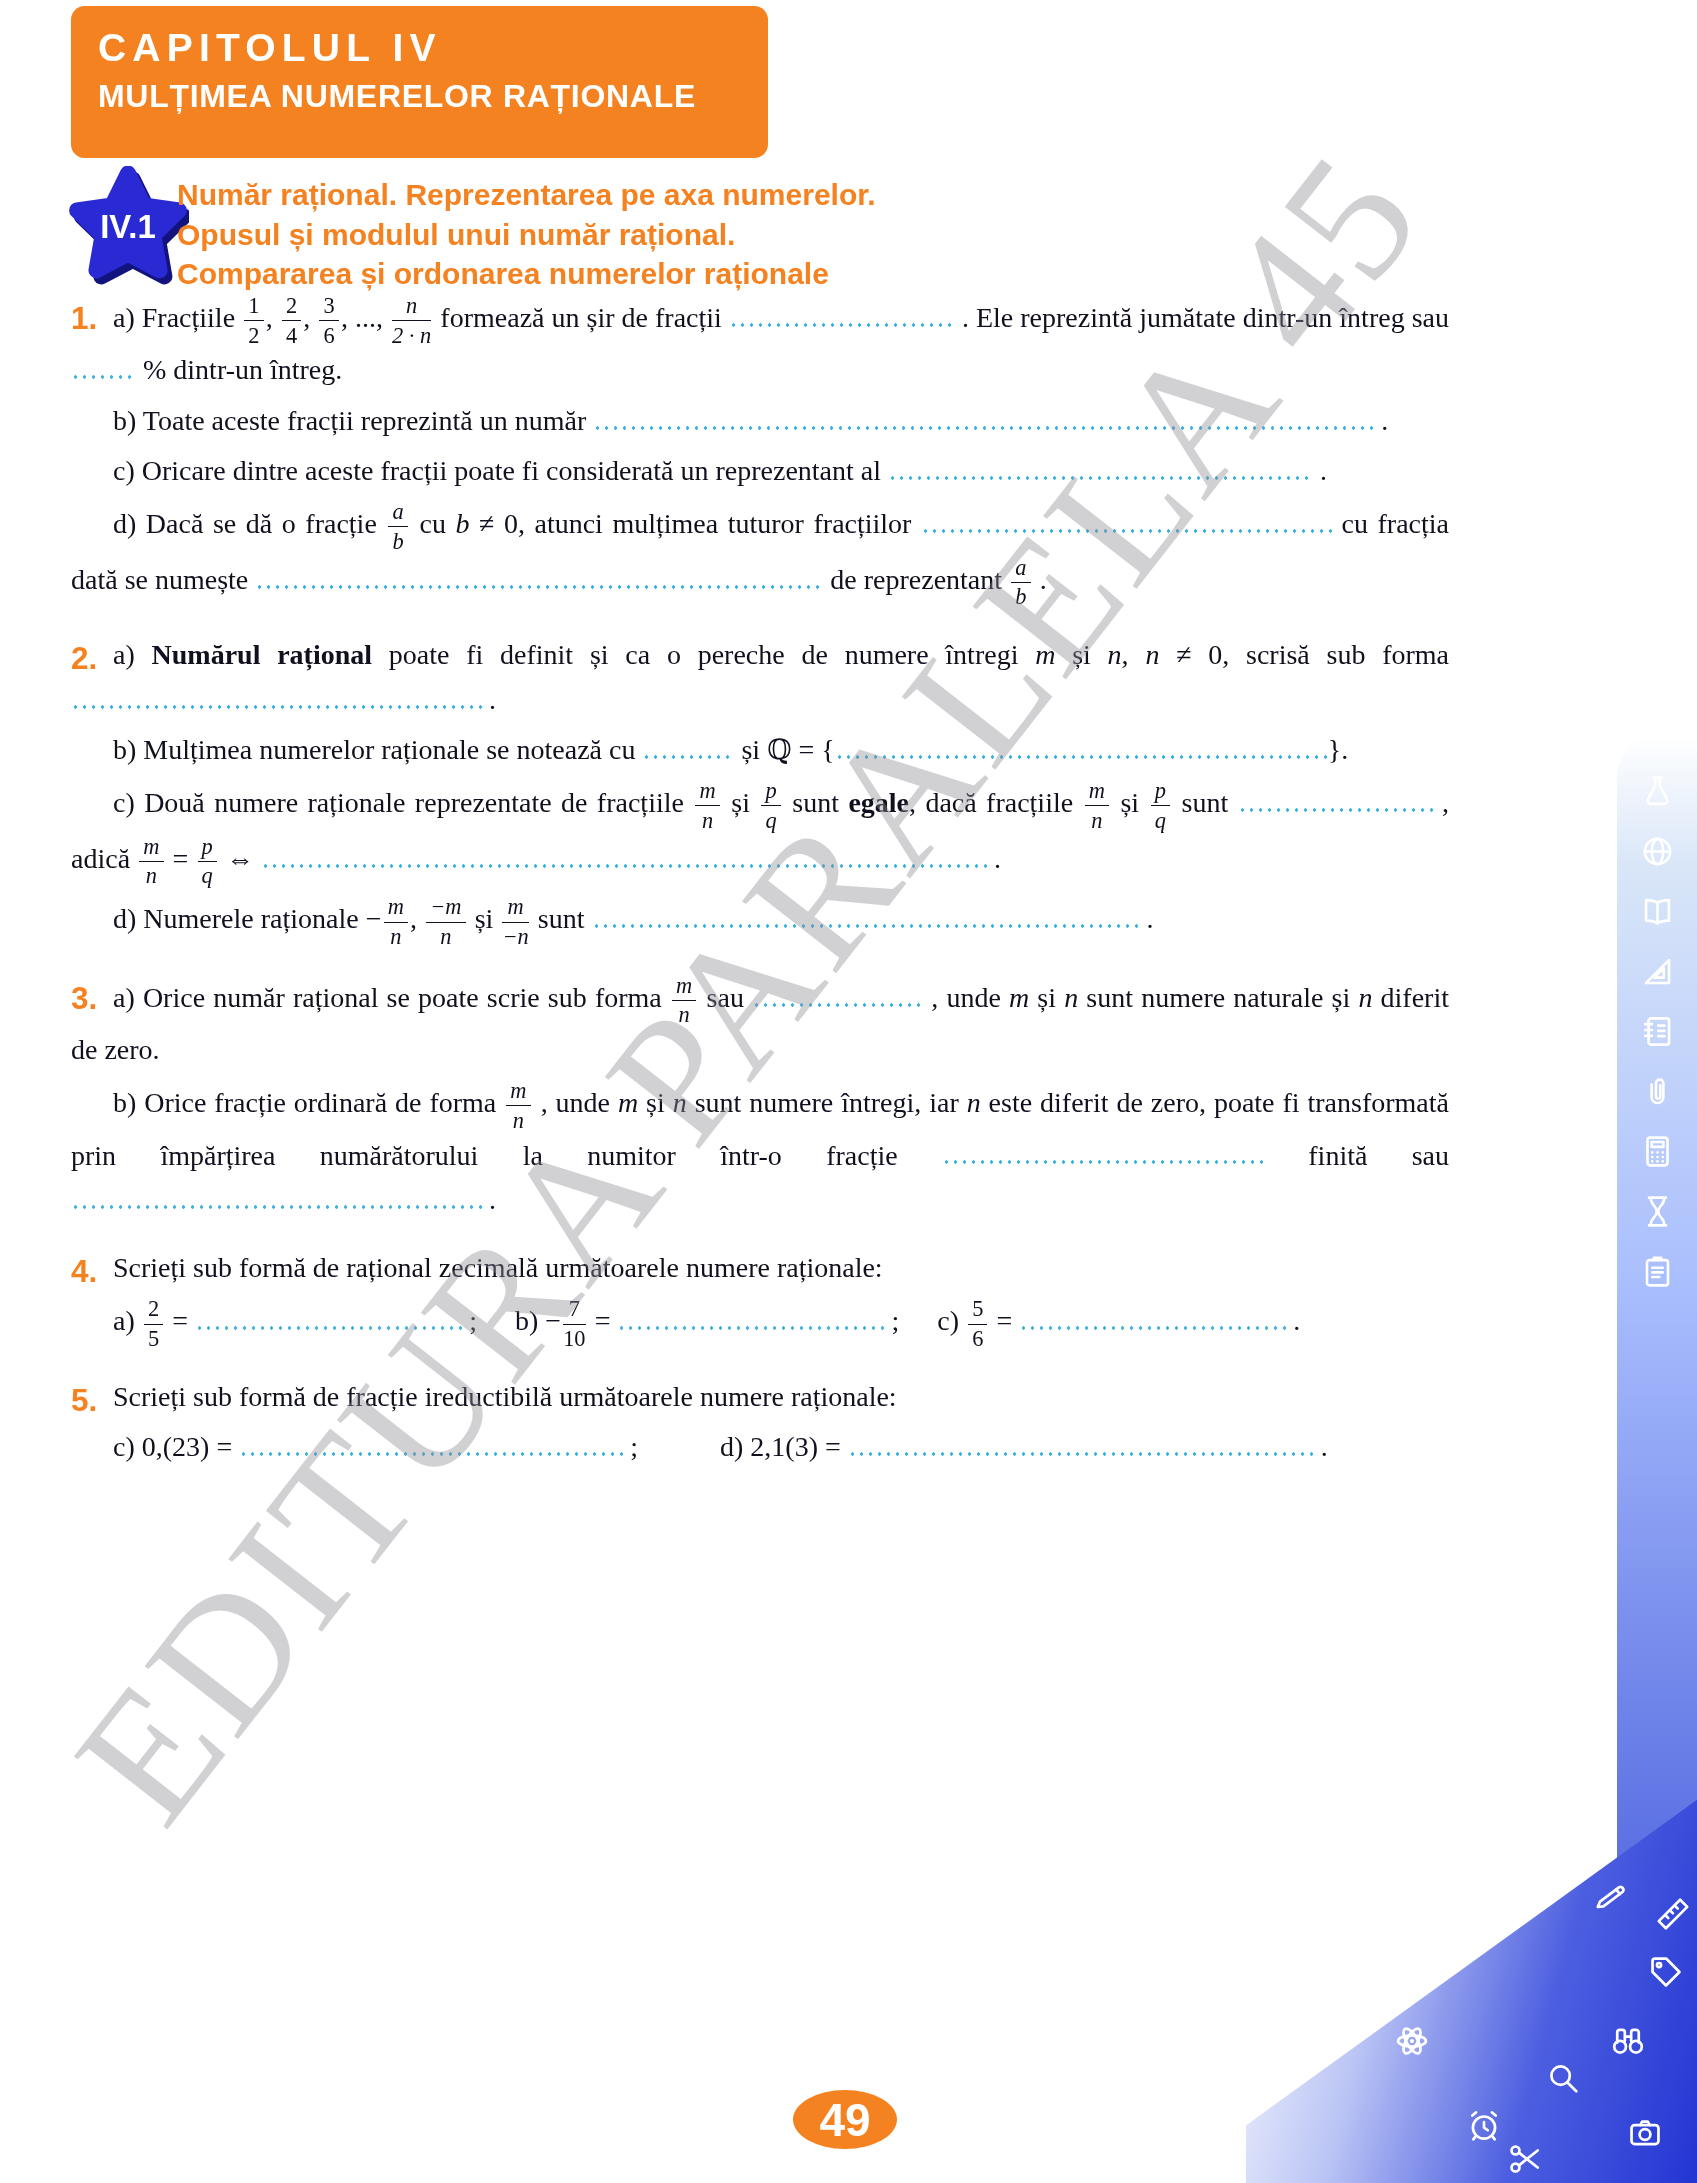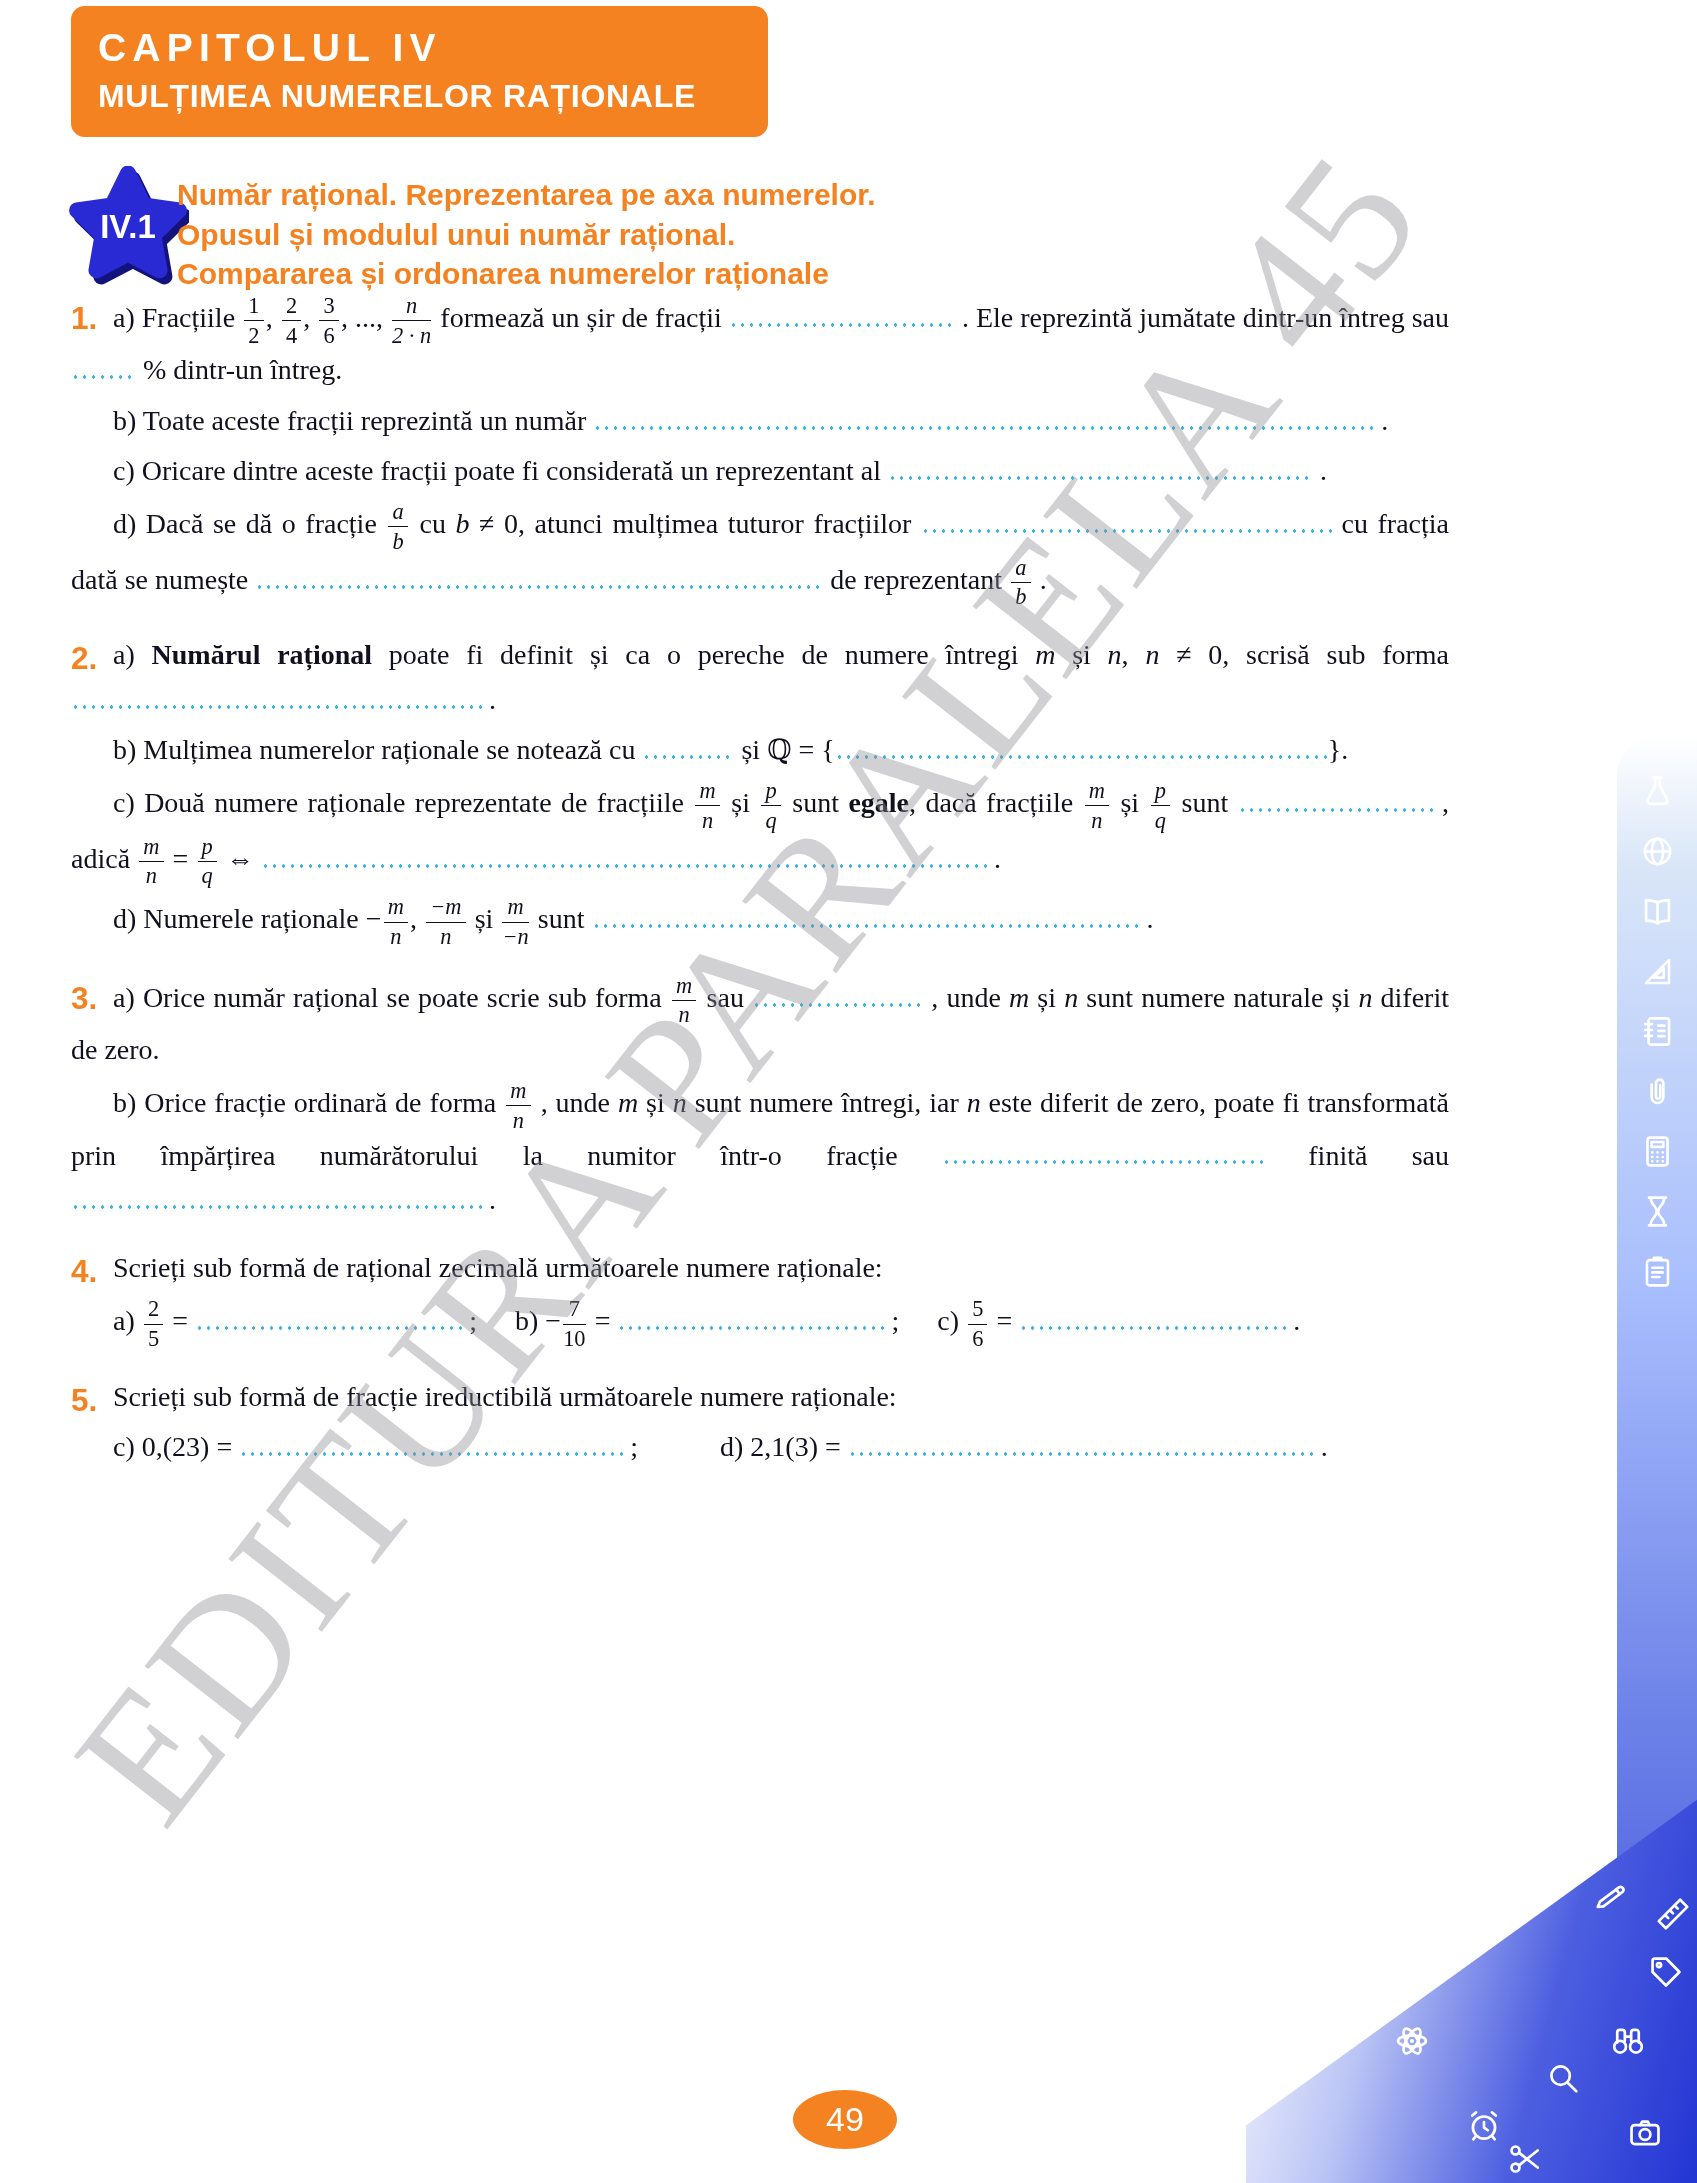--- a/index.html
+++ b/index.html
@@ -1,20 +1,20 @@
 <!DOCTYPE html>
 <html style="font-size:11px"><head>
 <meta charset="utf-8">
 <style>
   html,body{margin:0;padding:0;background:#ffffff;}
   .page{position:relative;width:1698px;height:2183px;background:#ffffff;overflow:hidden;
         font-family:"Liberation Serif","DejaVu Serif",serif;color:#10101e;}
 
   
-  .chapter-banner{position:absolute;left:71px;top:5.5px;width:697px;height:131px;
+  .chapter-banner{position:absolute;left:71px;top:5.5px;width:697px;height:152px;
     background:#F58220;border-radius:13.7px;color:#ffffff;
     font-family:"Liberation Sans","DejaVu Sans",sans-serif;font-weight:bold;
     padding:20.5px 0 0 27px;box-sizing:border-box;z-index:1;}
   .ch-line1{font-size:39px;letter-spacing:6.2px;}
   .ch-line2{font-size:32px;letter-spacing:0.7px;margin-top:8.2px;}
 
   
   .star-badge{position:absolute;left:67px;top:166px;width:122px;height:122px;z-index:1;}
   .section-title{position:absolute;left:177px;top:175px;z-index:1;
     font-family:"Liberation Sans","DejaVu Sans",sans-serif;font-weight:bold;
@@ -65,21 +65,21 @@
   .bottom-band .icon:nth-child(4){left:363px;top:223px;}
   .bottom-band .icon:nth-child(5){left:380px;top:315px;}
   .bottom-band .icon:nth-child(6){left:346px;top:79px;transform:rotate(8deg);}
   .bottom-band .icon:nth-child(7){left:260px;top:341px;}
   .bottom-band .icon:nth-child(8){left:408px;top:96px;}
   .bottom-band .icon:nth-child(9){left:401px;top:154px;}
 
   
   .page-num-pill{position:absolute;left:793px;top:2090px;width:104px;height:59px;z-index:4;
     background:#F58220;border-radius:50%;display:flex;align-items:center;justify-content:center;
-    color:#ffffff;font-family:"Liberation Sans","DejaVu Sans",sans-serif;font-weight:normal;font-size:34px;}
+    color:#ffffff;font-family:"Liberation Sans","DejaVu Sans",sans-serif;font-weight:bold;font-size:46px;}
 </style>
 </head>
 <body>
 
 <div class="page">
 
   <header class="chapter-banner">
     <div class="ch-line1">CAPITOLUL IV</div>
     <div class="ch-line2">MULȚIMEA NUMERELOR RAȚIONALE</div>
   </header>

